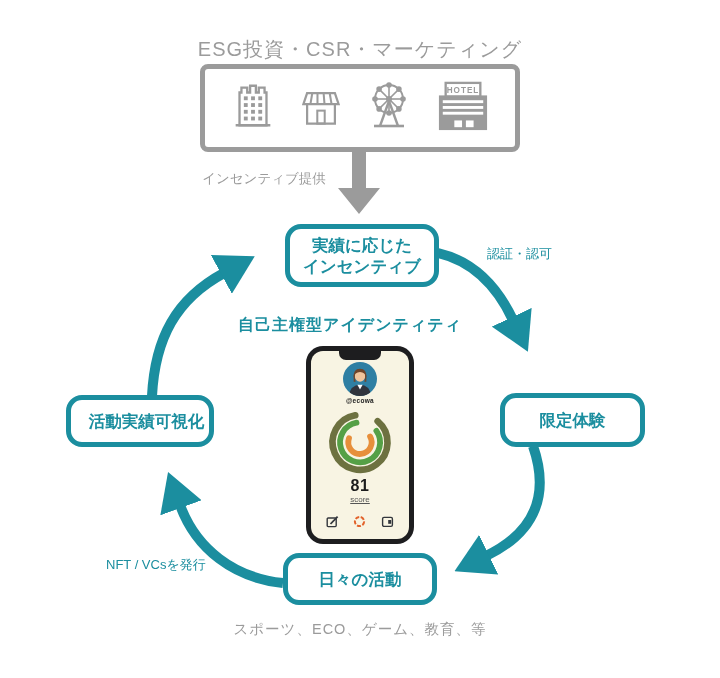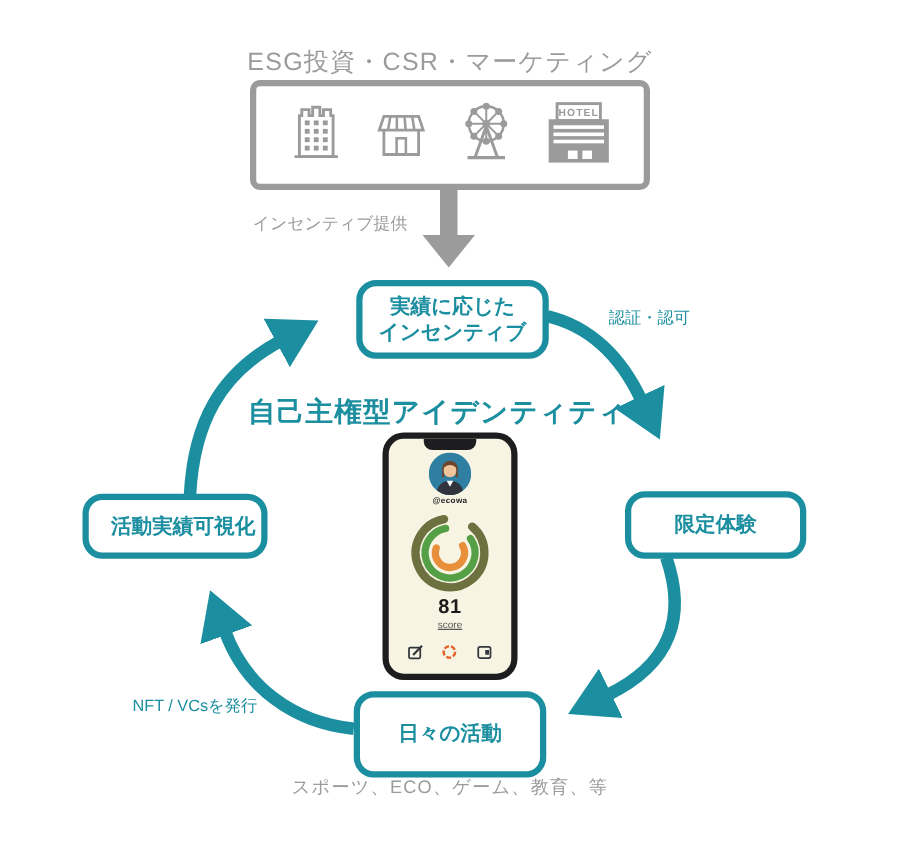--- a/index.html
+++ b/index.html
@@ -33,26 +33,26 @@
 
   
   .node {
     background:#ffffff; border:5px solid #1b8e9f; border-radius:16px;
     color:#1b8e9f; font-weight:bold; font-size:16.5px;
     display:flex; flex-direction:column; align-items:center; justify-content:center;
     z-index:3; line-height:1.25; text-align:center; white-space:nowrap;
   }
   .node-top    { left:285px; top:224px; width:154px; height:63px; }
   .node-right  { left:500px; top:393px; width:145px; height:54px; }
-  .node-bottom { left:283px; top:553px; width:154px; height:69px;align-items:center; }
+  .node-bottom { left:283px; top:553px; width:154px; height:52px;align-items:center; }
   .node-left   { left:66px;  top:395px; width:148px; height:52px;padding-left:13px; }
 
   .center-title {
     left:190px; top:315px; width:320px; text-align:center;
-    color:#1b8e9f; font-weight:bold; font-size:22px; letter-spacing:1px; z-index:2;
+    color:#1b8e9f; font-weight:bold; font-size:16px; letter-spacing:1px; z-index:2;
     white-space:nowrap;
   }
   .edge-label {
     color:#1b8e9f; font-size:13px; line-height:1.45; z-index:2; white-space:nowrap;
   }
   .label-auth  { left:487px; top:245px; }
   .label-issue { left:106px; top:556px; }
   .activities-caption {
     left:0; top:620px; width:720px; text-align:center;
     color:#9b9b9b; font-size:14.5px; letter-spacing:1px; z-index:2;

